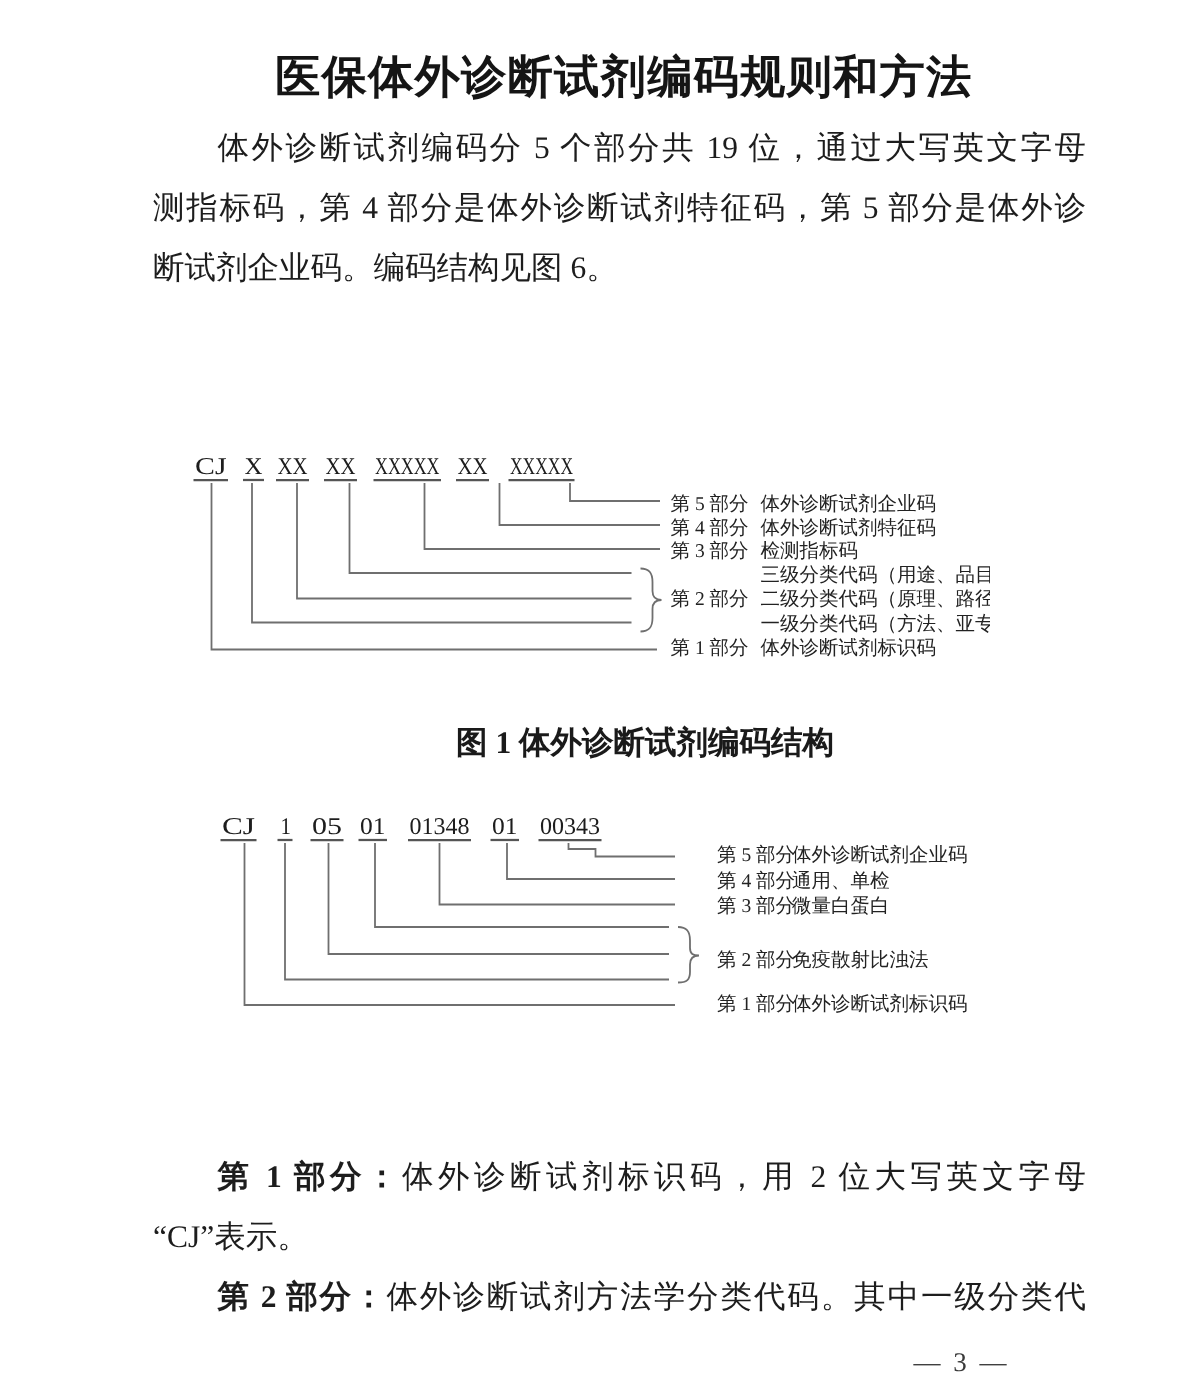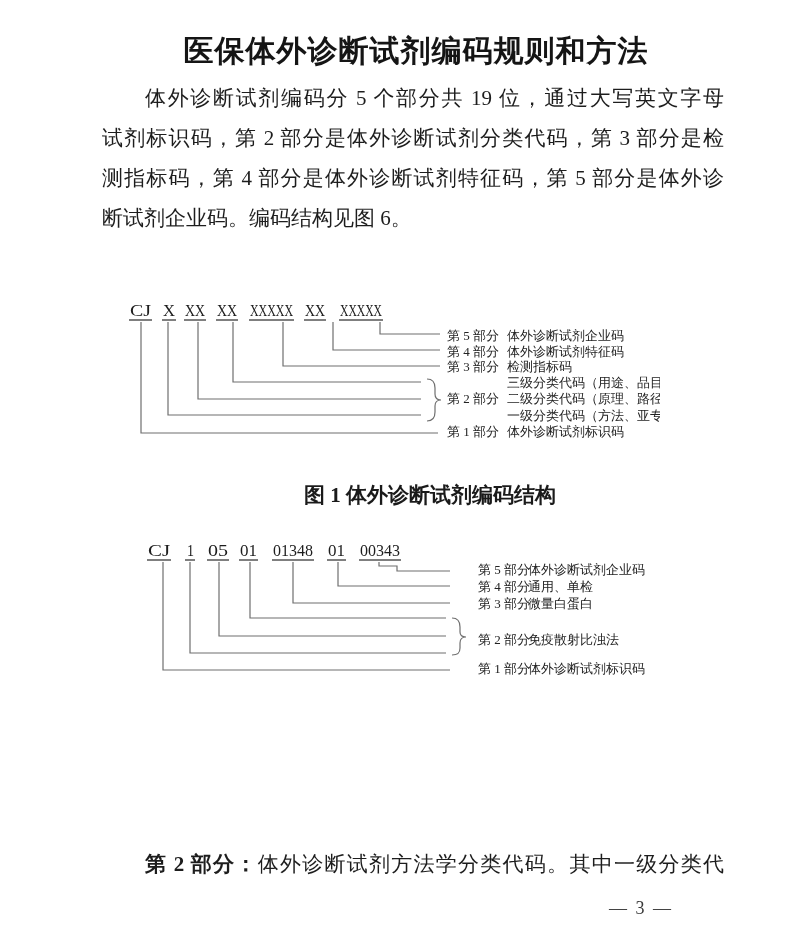--- a/index.html
+++ b/index.html
@@ -38,21 +38,20 @@
 </style>
 </head>
 <body>
 
 <div id="page">
 
   <h1 id="doc-title">医保体外诊断试剂编码规则和方法</h1>
 
   <div id="intro" class="para">
     <div class="line jl indent">体外诊断试剂编码分 5 个部分共 19 位，通过大写英文字母</div>
-    <div class="line jl">试剂标识码，第 2 部分是体外诊断试剂分类代码，第 3 部分是检</div>
     <div class="line jl">测指标码，第 4 部分是体外诊断试剂特征码，第 5 部分是体外诊</div>
     <div class="line">断试剂企业码。编码结构见图 6。</div>
   </div>
 
   <svg id="fig1-svg" width="560" height="146" viewBox="100 298 560 146" xmlns="http://www.w3.org/2000/svg">
     <g>
       <text class="code-text" x="130" y="316" textLength="21" lengthAdjust="spacingAndGlyphs">CJ</text>
       <text class="code-text" x="163" y="316" textLength="12" lengthAdjust="spacingAndGlyphs">X</text>
       <text class="code-text" x="185" y="316" textLength="20" lengthAdjust="spacingAndGlyphs">XX</text>
       <text class="code-text" x="217" y="316" textLength="20" lengthAdjust="spacingAndGlyphs">XX</text>
@@ -135,20 +134,24 @@
       <text class="lbl" x="528" y="608">微量白蛋白</text>
       <text class="lbl" x="478" y="644">第 2 部分</text>
       <text class="lbl" x="528" y="644">免疫散射比浊法</text>
       <text class="lbl" x="478" y="673">第 1 部分</text>
       <text class="lbl" x="528" y="673">体外诊断试剂标识码</text>
     </g>
   </svg>
 
 
   <div id="para1" class="para">
+    <div class="line jl indent">
+      <span class="lead">第 1 部分：</span><span>体外诊断试剂标识码，用 2 位大写英文字母</span>
+    </div>
+    <div class="line">“CJ”表示。</div>
   </div>
 
   <div id="para2" class="para">
     <div class="line jl indent">
       <span class="lead">第 2 部分：</span><span>体外诊断试剂方法学分类代码。其中一级分类代</span>
     </div>
   </div>
 
   <div id="page-number">— 3 —</div>
 

